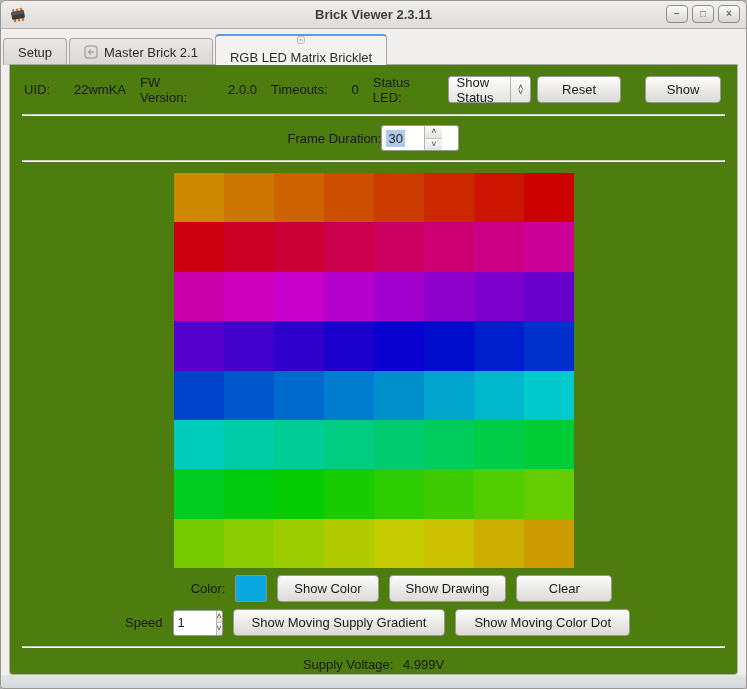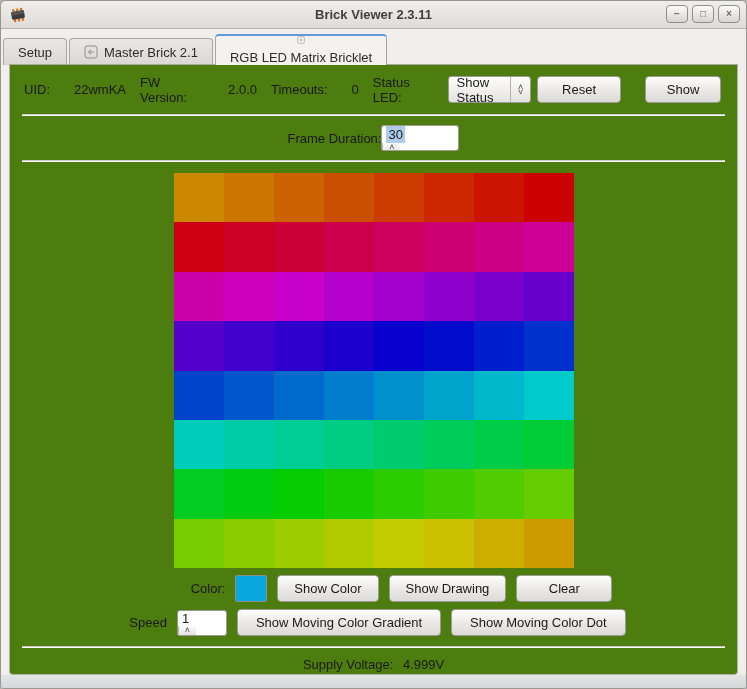--- a/index.html
+++ b/index.html
@@ -56,21 +56,21 @@
          display:flex; align-items:center; justify-content:center; cursor:default;
          font-family:"Liberation Sans","DejaVu Sans",sans-serif; }
   .btn-reset { margin-left:auto; min-width:84px; }
   .btn-more  { margin-left:18px; min-width:76px; }
 
   
   .frame-row { display:flex; align-items:center; justify-content:center; margin:9px 0; height:26px; }
   .frame-label { margin-right:0; }
 
   .spinbox { height:26px; border:1px solid #9b9a95; border-radius:3px; background:#ffffff;
-             display:flex; align-items:stretch; overflow:hidden;flex-direction:column; }
+             display:flex; align-items:stretch; overflow:hidden; }
   .spin-value { padding:0 4px; display:flex; align-items:center; min-width:42px; }
   .spin-value .sel { background:#aecbea; padding:1px 2px; }
   .spin-arrows { width:18px; border-left:1px solid #b5b4b0; display:flex; flex-direction:column; }
   .spin-up,.spin-down { flex:1; display:flex; align-items:center; justify-content:center;
                         font-size:9px; line-height:1; color:#444; background:linear-gradient(#fbfbfa,#e4e3e0); }
   .spin-up { border-bottom:1px solid #c6c5c1; }
 
   
   .led-matrix { width:400px; margin:11px auto 0 auto; display:grid;
                 grid-template-columns:repeat(8,50px); grid-auto-rows:49.4px; }
@@ -267,21 +267,21 @@
     <div class="speed-row">
       <span>Speed</span>
       <div class="spinbox">
         <span class="spin-value">1</span>
         <span class="spin-arrows">
           <span class="spin-up">˄</span>
           <span class="spin-down">˅</span>
         </span>
       </div>
       <div class="btn">
-          <span>Show Moving Color Gradient</span>
+          <span>Show Moving Supply Gradient</span>
         </div>
       <div class="btn">
           <span>Show Moving Color Dot</span>
         </div>
     </div>
 
     <div class="sep bottom-sep"></div>
 
     <div class="status-row">
       <span>Supply Voltage:</span>

